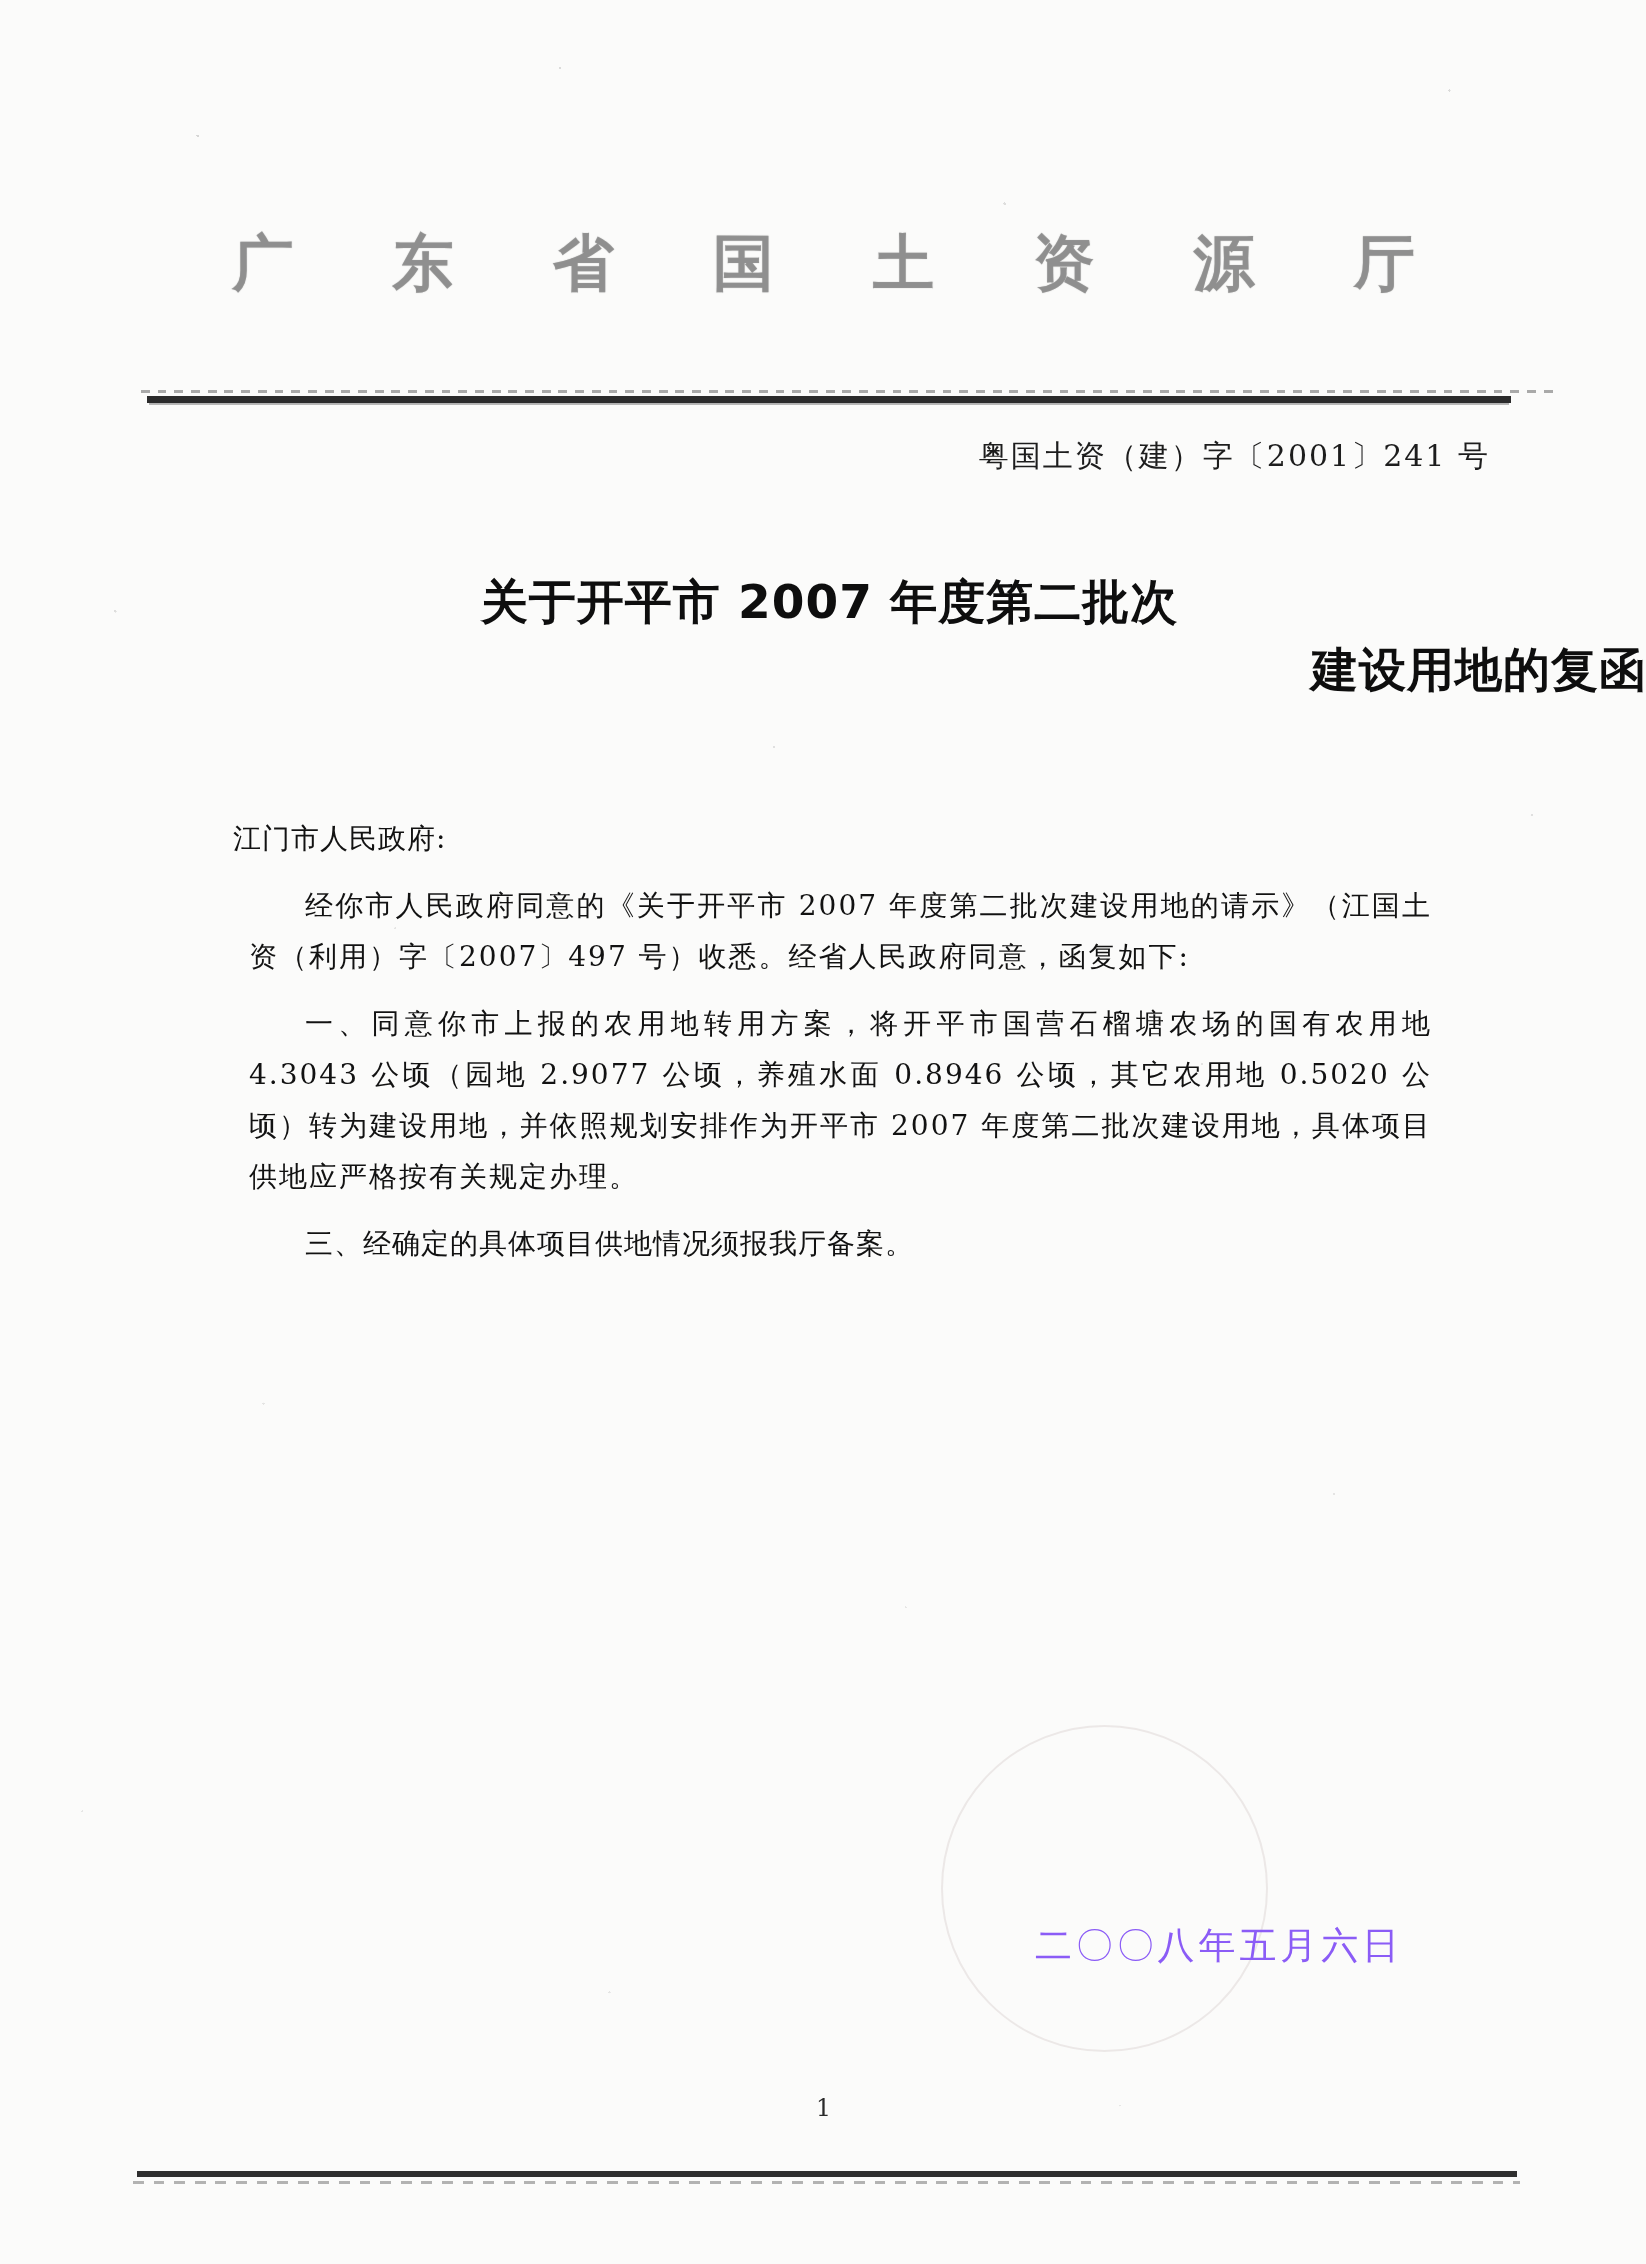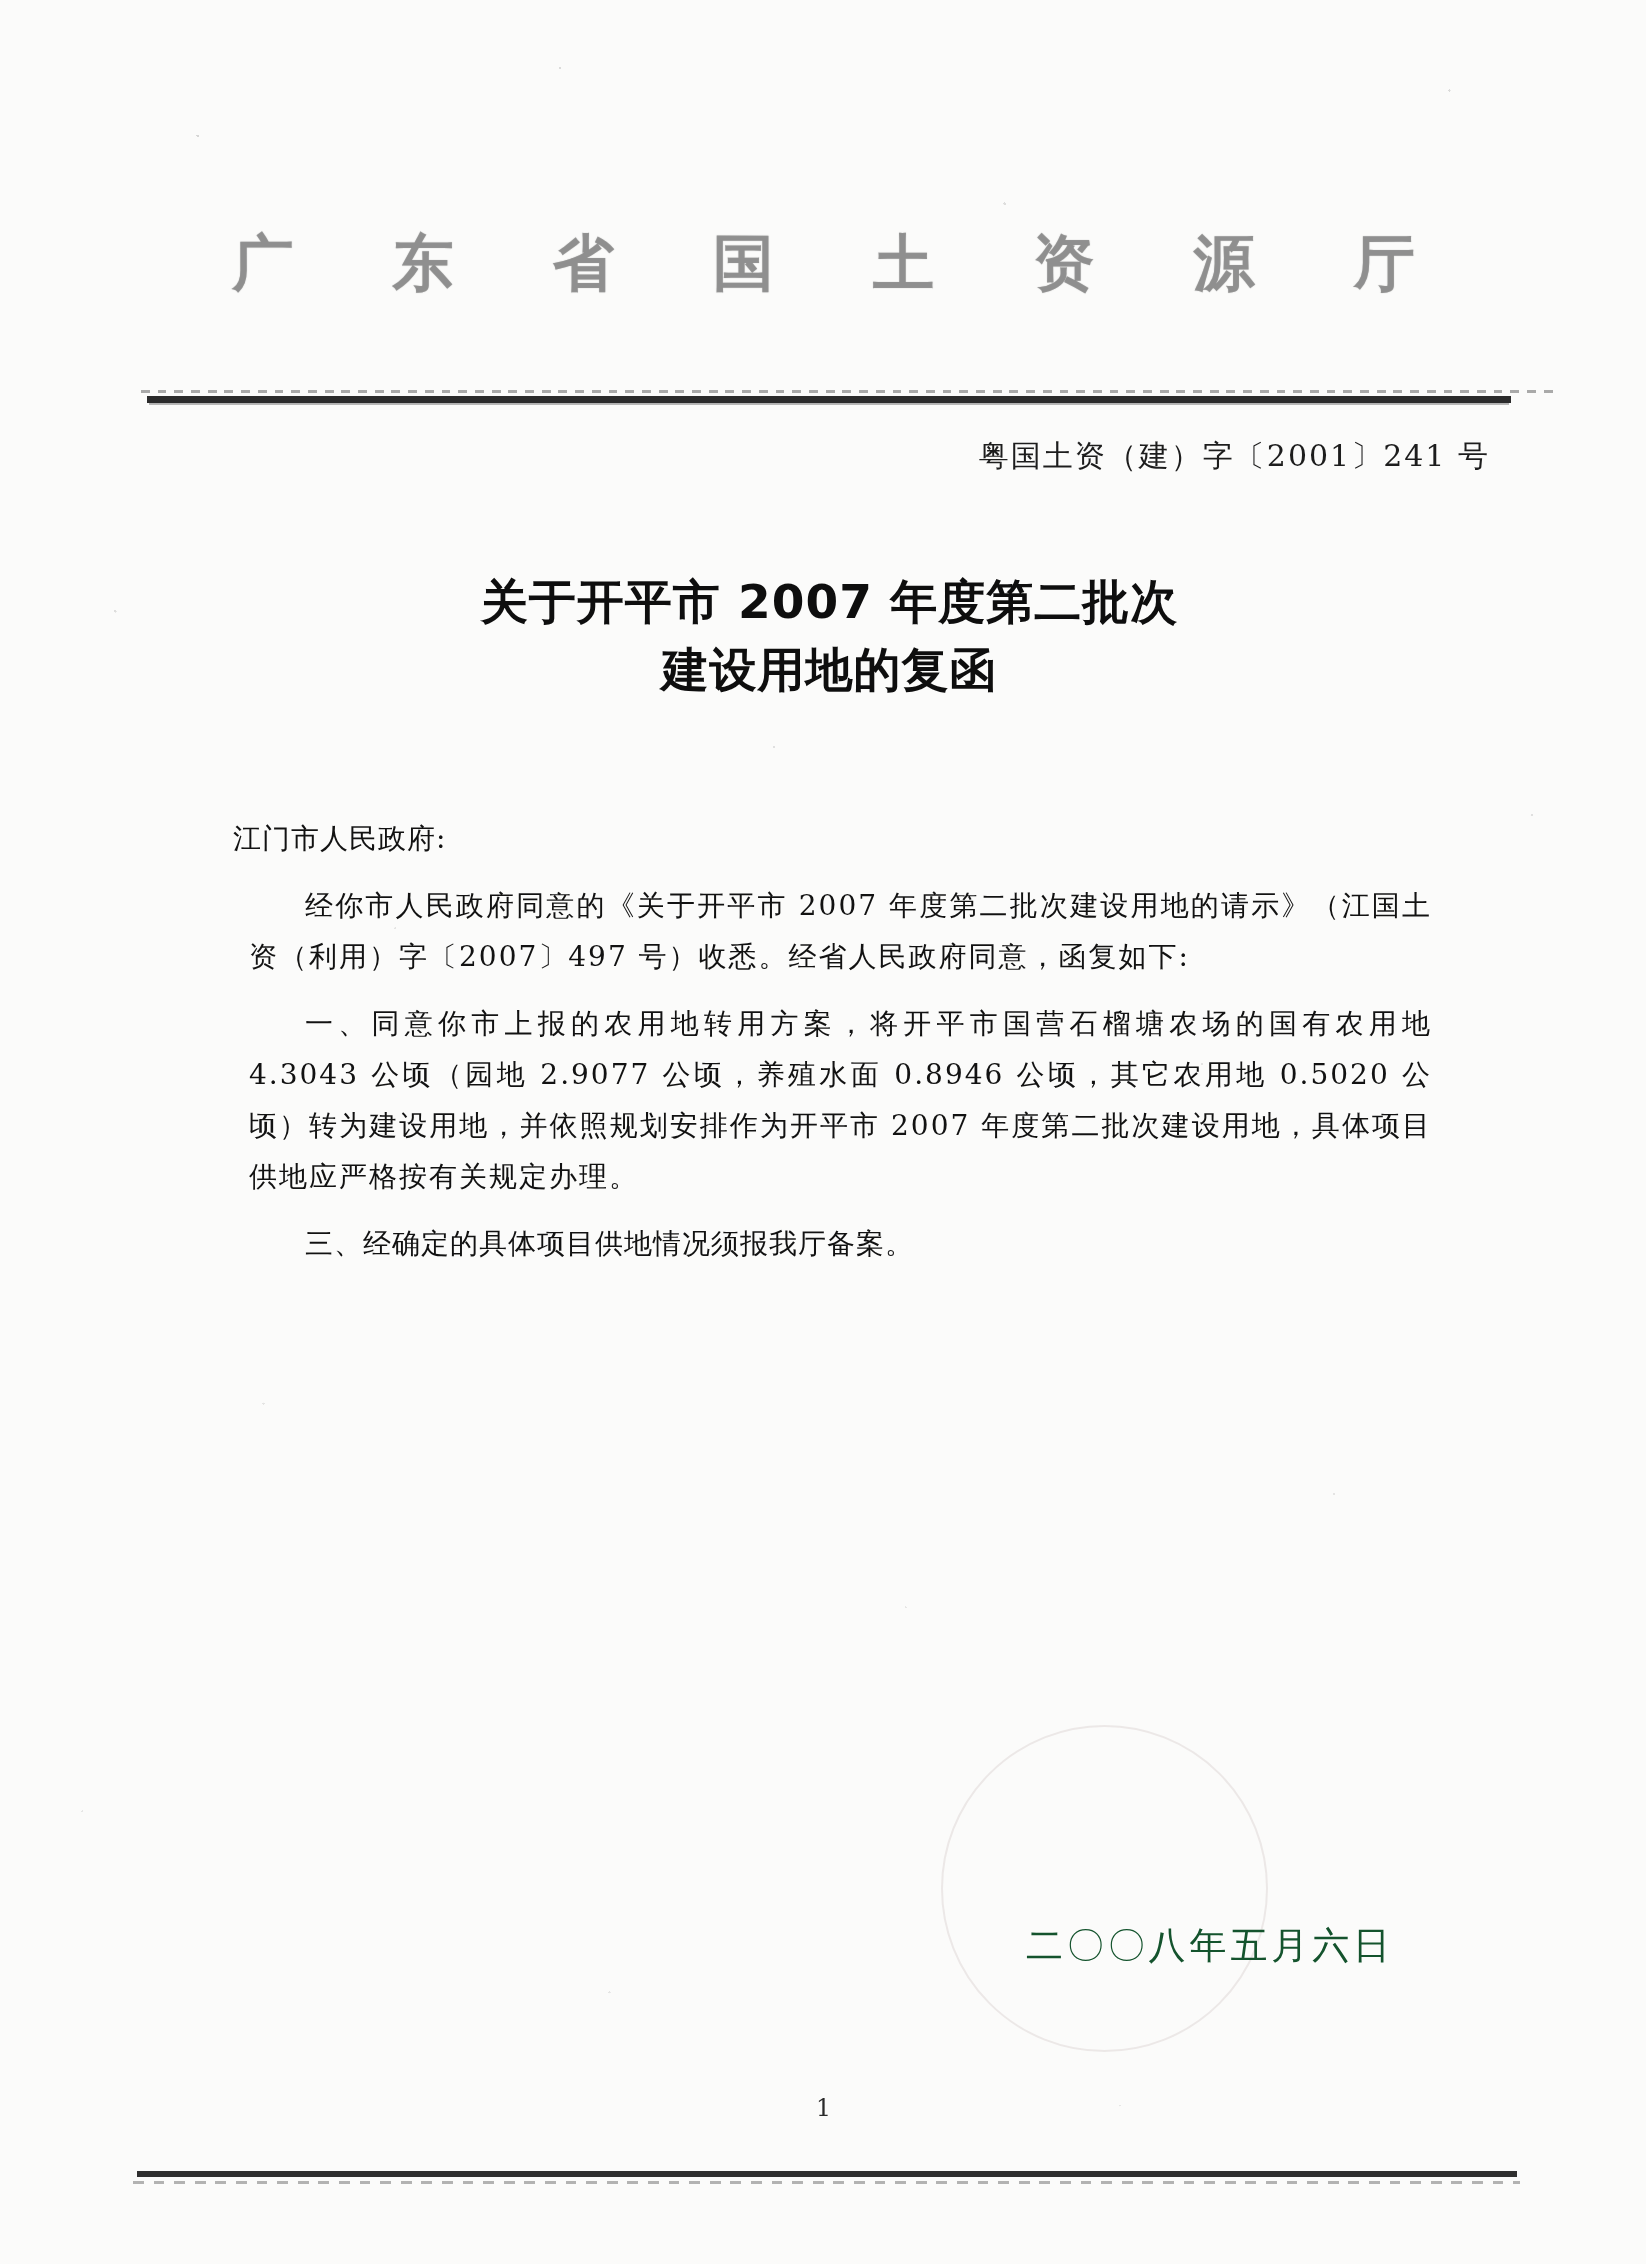--- a/index.html
+++ b/index.html
@@ -92,21 +92,21 @@
     left: 12px;
     right: 0;
     text-align: center;
     font-family: "DejaVu Sans", "Liberation Sans", sans-serif;
     font-weight: bold;
     font-size: 47px;
     line-height: 1.45;
     color: #0e0e0e;
     letter-spacing: 1px;
   }
-  .title .line2 { display: block; }
+  .title .line2 { display: block; text-align: right; }
 
   .body {
     position: absolute;
     top: 814px;
     left: 233px;
     width: 1215px;
     font-size: 28px;
     line-height: 1.82;
     color: #121212;
     letter-spacing: 1px;
@@ -120,24 +120,24 @@
     text-align: justify;
     text-justify: inter-character;
   }
   .para.spaced {
     letter-spacing: 2px;
   }
 
   .signature-date {
     position: absolute;
     top: 1921px;
-    right: 253px;
+    right: 244px;
     font-size: 37px;
     letter-spacing: 3.9px;
-    color: #14532d;
+    color: #8b5cf6;
   }
 
   .seal {
     position: absolute;
     top: 1725px;
     left: 941px;
     width: 323px;
     height: 323px;
     border: 2.9px solid rgba(150,120,120,0.28);
     border-radius: 50%;

